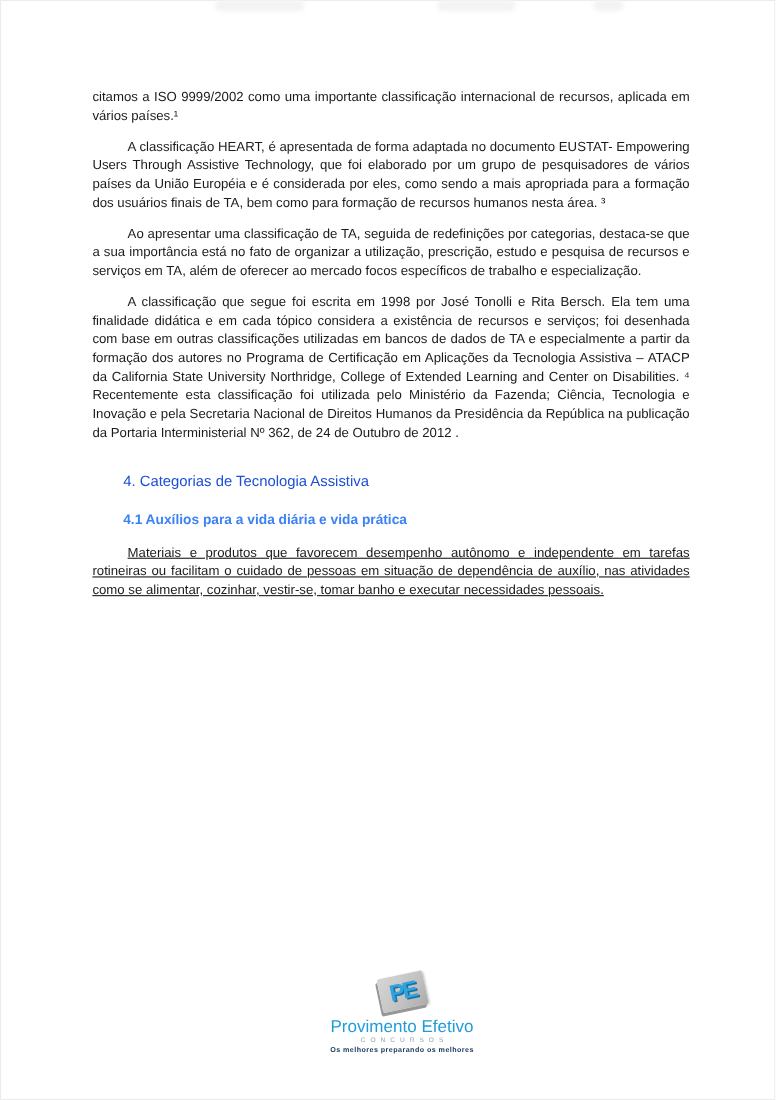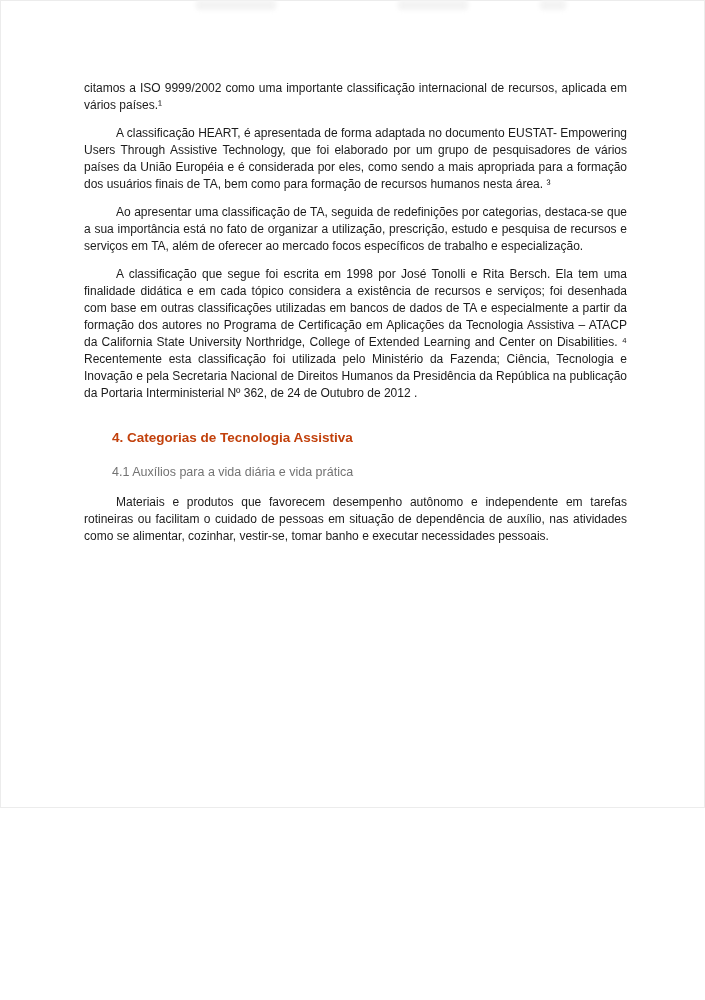--- a/index.html
+++ b/index.html
@@ -3,21 +3,21 @@
 <meta charset="utf-8">
 <style>
   html, body {
     margin: 0;
     padding: 0;
     background: #ffffff;
   }
   .page {
     position: relative;
     width: 705px;
-    height: 808px;
+    height: 1000px;
     background: #ffffff;
     box-shadow: inset 0 0 0 1px #ececec;
     overflow: hidden;
     font-family: "Liberation Sans", sans-serif;
     color: #1b1b1b;
   }
   
   .artifact {
     position: absolute;
     top: 0;
@@ -43,32 +43,33 @@
     text-align: justify;
     text-indent: 32px;
   }
   p.body.first {
     text-indent: 0;
   }
   h2.heading {
     margin: 26px 0 0 28px;
     font-size: 13.5px;
     line-height: 19px;
-    font-weight: bold;
-    color: #c2410c;
+    font-weight: normal;
+    color: #1d4ed8;
   }
   h3.subheading {
     margin: 17px 0 0 28px;
     font-size: 12.5px;
     line-height: 17px;
-    font-weight: normal;
-    color: #737373;
+    font-weight: bold;
+    color: #3b82f6;
   }
   p.body.after-headings {
     margin-top: 13px;
+    text-decoration: underline;
   }
 
   
   .logo {
     position: absolute;
     top: 886px;
     left: 0;
     right: 0;
     display: flex;
     flex-direction: column;

